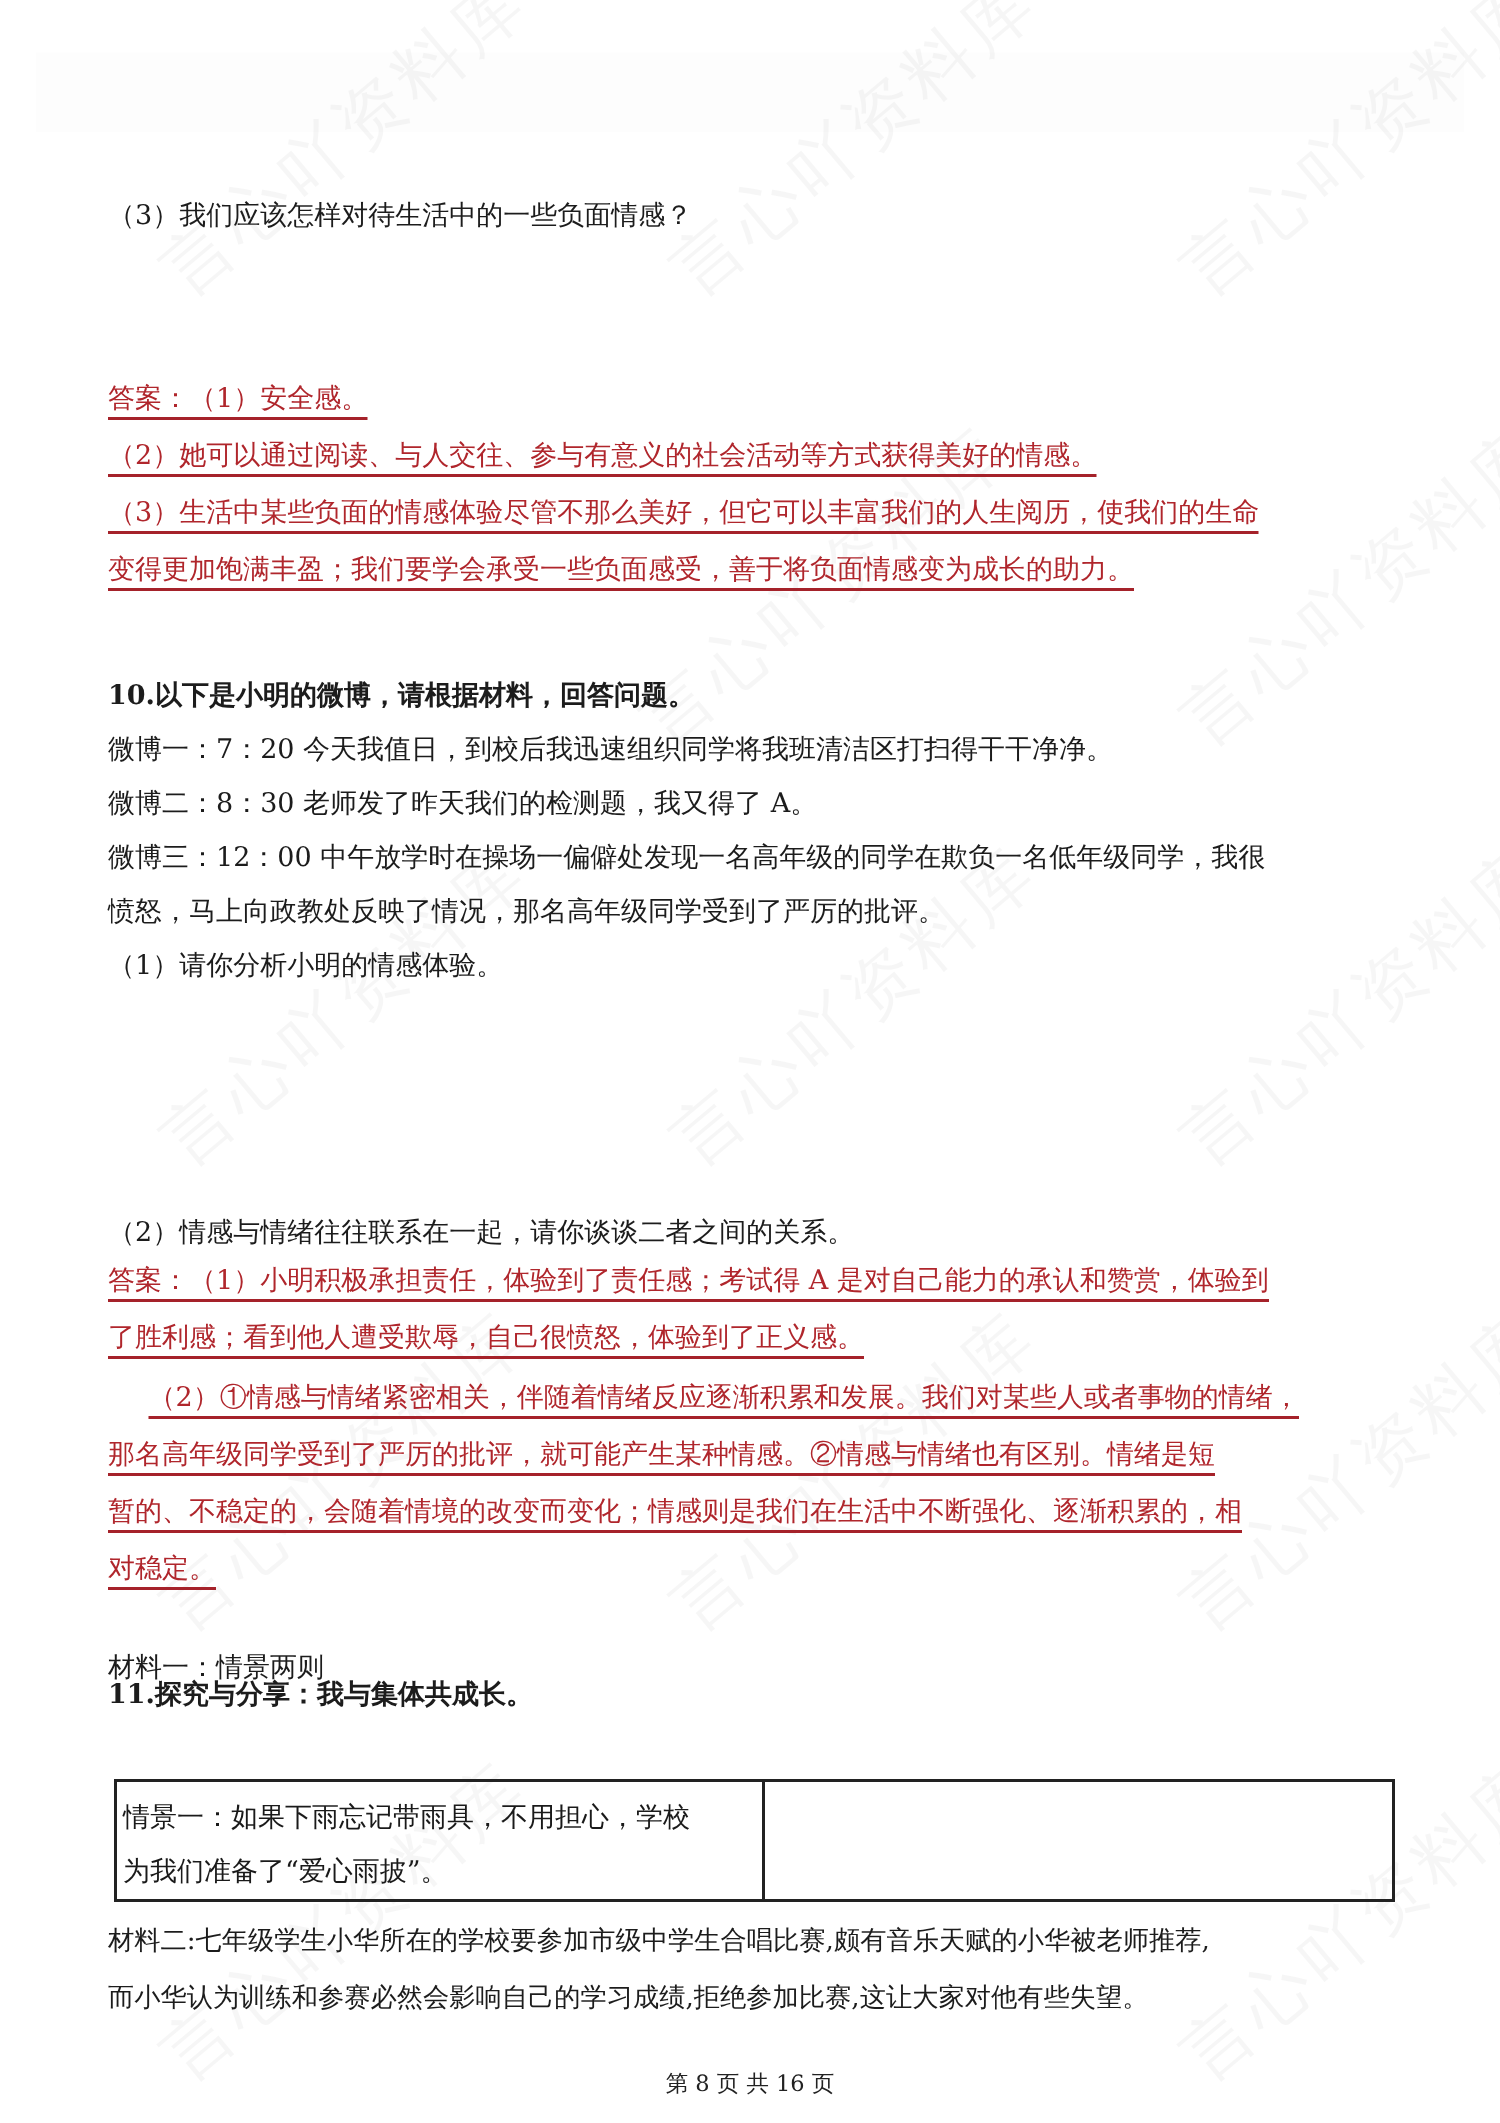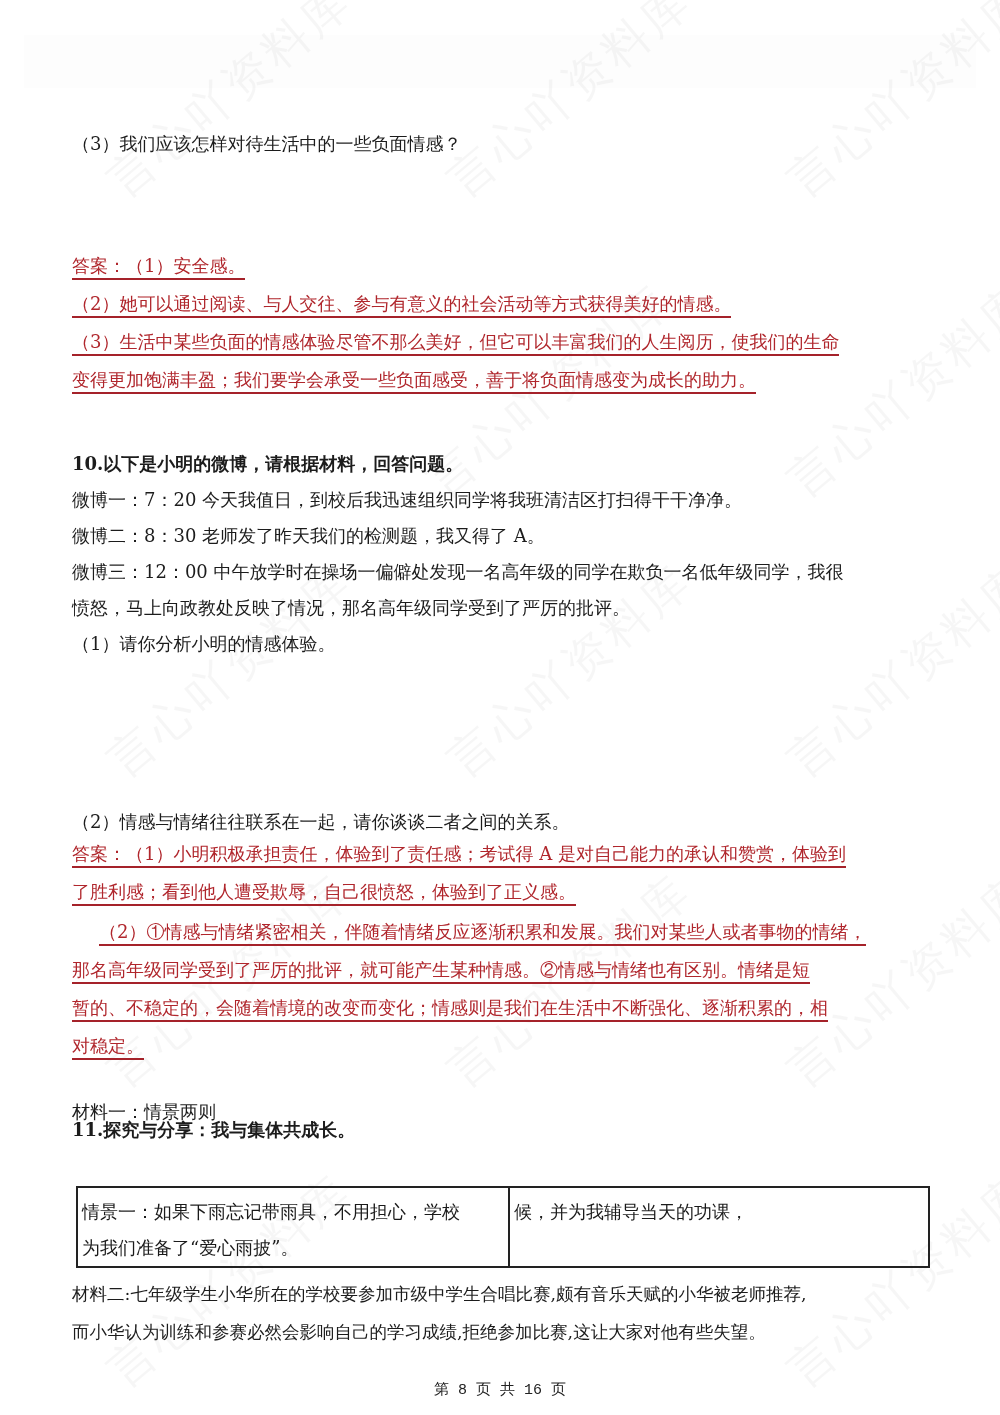--- a/index.html
+++ b/index.html
@@ -33,21 +33,21 @@
     position: absolute; left: 76px; top: 1186px; width: 854px; height: 82px;
     border: 2px solid #222; box-sizing: border-box; display: flex;
   }
   .cell {
     box-sizing: border-box; padding: 6px 4px; font-size: 18px; line-height: 36px;
   }
   .cell.left { width: 432px; border-right: 2px solid #222; }
   .cell.right { flex: 1; }
   .footer {
     position: absolute; top: 1380px; left: 0; width: 1000px; text-align: center;
-    font-size: 15px; color: #222; font-family: Liberation Mono, monospace;
+    font-size: 15px; color: #222;
   }
 </style>
 </head>
 <body>
 
 <div class="topband"></div>
 
 <div class="watermark" style="left:80px;top:60px;">言心吖资料库</div>
 <div class="watermark" style="left:420px;top:60px;">言心吖资料库</div>
 <div class="watermark" style="left:760px;top:60px;">言心吖资料库</div>
@@ -87,20 +87,19 @@
 
 <div class="line q bold" style="top:1118px;">11.探究与分享：我与集体共成长。</div>
 <div class="line q" style="top:1100px;">材料一：情景两则</div>
 
 <div class="table">
   <div class="cell left">
     <div>情景一：如果下雨忘记带雨具，不用担心，学校</div>
     <div>为我们准备了“爱心雨披”。</div>
   </div>
   <div class="cell right">
-    <div>候，并为我辅导当天的功课，</div>
   </div>
 </div>
 
 <div class="line q" style="top:1282px;font-size:17.5px;">材料二:七年级学生小华所在的学校要参加市级中学生合唱比赛,颇有音乐天赋的小华被老师推荐,</div>
 <div class="line q" style="top:1320px;font-size:17.5px;">而小华认为训练和参赛必然会影响自己的学习成绩,拒绝参加比赛,这让大家对他有些失望。</div>
 
 <div class="footer">第 8 页 共 16 页</div>
 
 </body></html>

